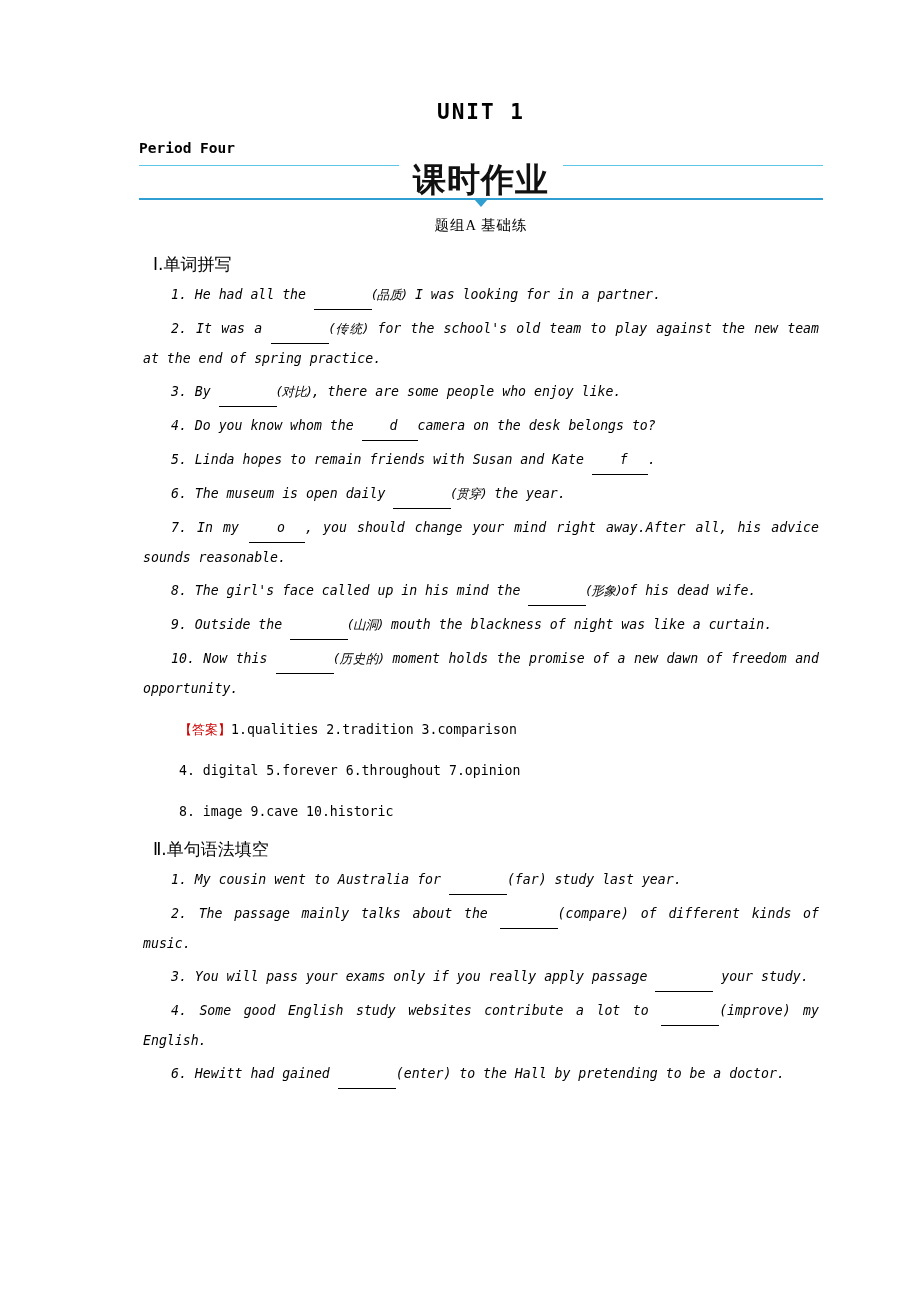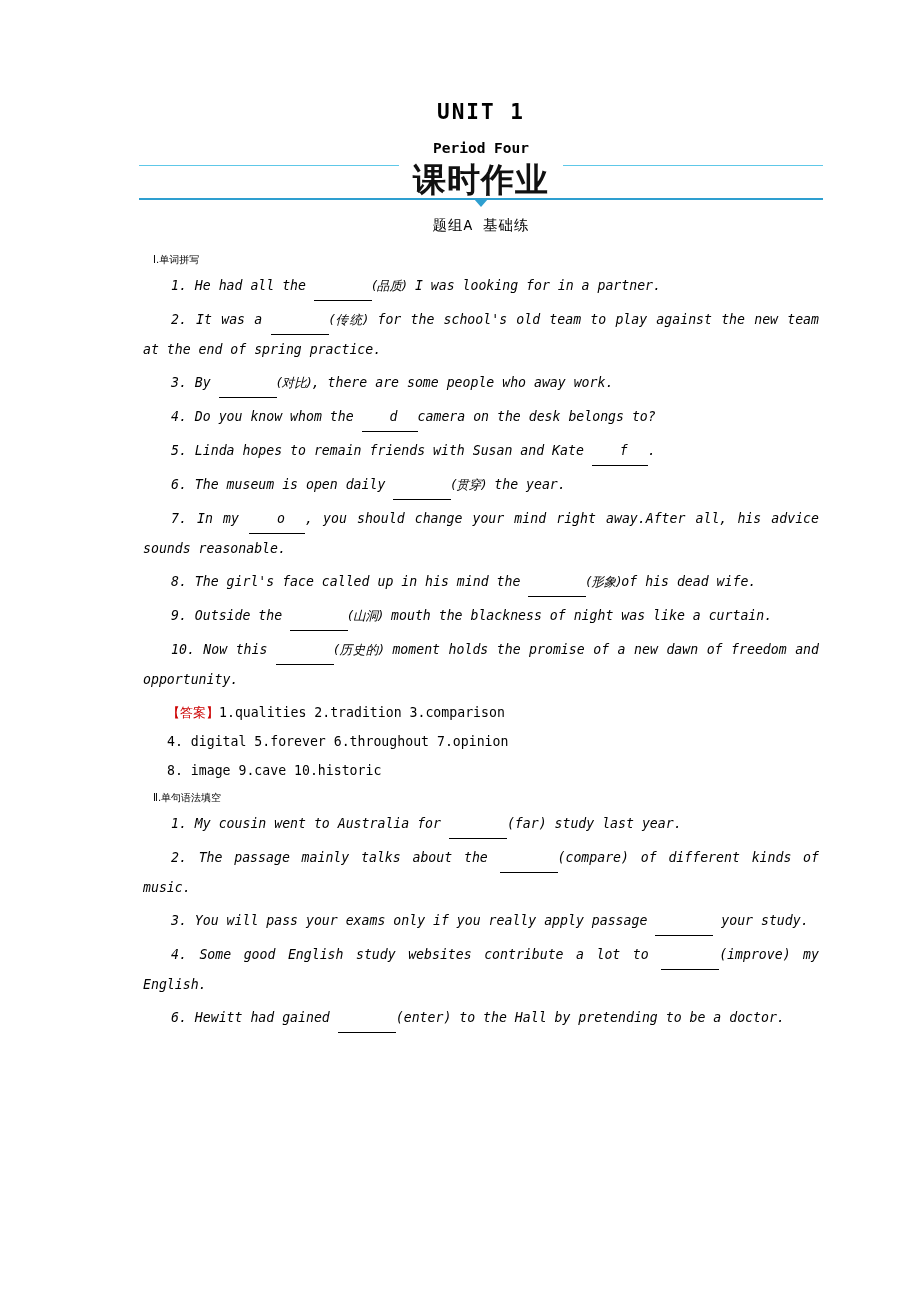--- a/index.html
+++ b/index.html
@@ -32,21 +32,21 @@
   .unit-title {
     text-align: center;
     font-family: "DejaVu Sans Mono", monospace;
     font-weight: bold;
     font-size: 21px;
     letter-spacing: 2px;
     color: #000;
     margin: 0 0 16px 0;
   }
   .period {
-    text-align: center;
+    text-align: left;
     font-family: "DejaVu Sans Mono", monospace;
     font-size: 14.5px;
     font-weight: bold;
     color: #000;
     margin: 0 0 6px 0;
   }
 
   .banner {
     position: relative;
     height: 44px;
@@ -84,30 +84,30 @@
     bottom: -1px;
     transform: translateX(-50%);
     width: 0; height: 0;
     border-left: 7px solid transparent;
     border-right: 7px solid transparent;
     border-top: 8px solid #2e9fd0;
   }
 
   .group-title {
     text-align: center;
-    font-family: Liberation Mono, monospace;
+    font-family: Liberation Serif, serif;
     font-size: 14.5px;
     color: #000;
     margin: 8px 0 18px 0;
     letter-spacing: 1px;
   }
 
   .section-head {
     font-family: "DejaVu Sans", sans-serif;
-    font-size: 10px;
+    font-size: 17px;
     margin: 6px 0 4px 0;
     padding-left: 14px;
   }
 
   p.q {
     font-family: "DejaVu Sans Mono", monospace;
     font-size: 13.2px;
     line-height: 29px;
     margin: 4px;
     text-align: justify;
@@ -128,21 +128,21 @@
   }
   .ans-head {
     color: #cc0000;
     font-family: "DejaVu Sans", sans-serif;
     font-size: 13px;
   }
   p.ans {
     font-family: "DejaVu Sans Mono", monospace;
     font-size: 13.2px;
     line-height: 29px;
-    margin: 0;
+    margin: 12px;
     text-indent: 28px;
   }
   .letter-lead {
     text-decoration: none;
     border-bottom: 1px solid #000;
     display: inline-block;
     min-width: 56px;
     text-align: left;
   }
 </style>
@@ -161,21 +161,21 @@
       <div class="line-bottom"></div>
       <div class="tri"></div>
     </div>
 
     <div class="group-title">题组A  基础练</div>
 
     <div id="body-sections">
         <div class="section-head">Ⅰ.单词拼写</div>
         <p class="q"><span>1. </span><span>He had all the </span><span class="blank">&nbsp;</span><span class="cn">(品质)</span><span> I was looking for in a partner.</span></p>
         <p class="q"><span>2. </span><span>It was a </span><span class="blank">&nbsp;</span><span class="cn">(传统)</span><span> for the school's old team to play against the new team at the end of spring practice.</span></p>
-        <p class="q"><span>3. </span><span>By </span><span class="blank">&nbsp;</span><span class="cn">(对比)</span><span>, there are some people who away work.</span></p>
+        <p class="q"><span>3. </span><span>By </span><span class="blank">&nbsp;</span><span class="cn">(对比)</span><span>, there are some people who enjoy like.</span></p>
         <p class="q"><span>4. </span><span>Do you know whom the </span><span class="letter-lead">d</span><span>camera on the desk belongs to?</span></p>
         <p class="q"><span>5. </span><span>Linda hopes to remain friends with Susan and Kate </span><span class="letter-lead">f</span><span>.</span></p>
         <p class="q"><span>6. </span><span>The museum is open daily </span><span class="blank">&nbsp;</span><span class="cn">(贯穿)</span><span> the year.</span></p>
         <p class="q"><span>7. </span><span>In my </span><span class="letter-lead">o</span><span>, you should change your mind right away.After all, his advice sounds reasonable.</span></p>
         <p class="q"><span>8. </span><span>The girl's face called up in his mind the </span><span class="blank">&nbsp;</span><span class="cn">(形象)</span><span>of his dead wife.</span></p>
         <p class="q"><span>9. </span><span>Outside the </span><span class="blank">&nbsp;</span><span class="cn">(山洞)</span><span> mouth the blackness of night was like a curtain.</span></p>
         <p class="q"><span>10. </span><span>Now this </span><span class="blank">&nbsp;</span><span class="cn">(历史的)</span><span> moment holds the promise of a new dawn of freedom and opportunity.</span></p>
         <p class="ans"><span class="ans-head">【答案】</span><span>1.qualities  2.tradition  3.comparison</span></p>
         <p class="ans"><span>4. digital  5.forever  6.throughout  7.opinion</span></p>
         <p class="ans"><span>8. image  9.cave  10.historic</span></p>

